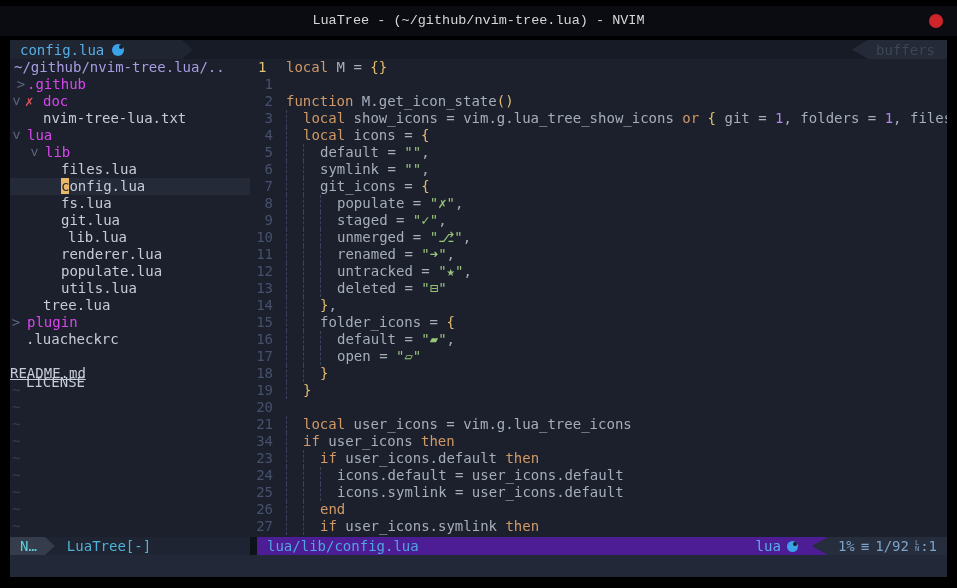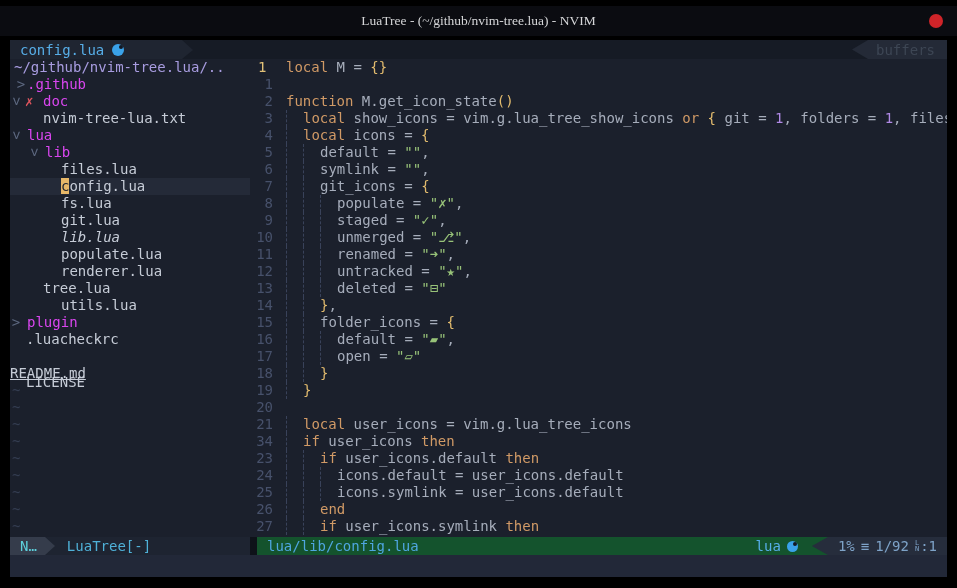--- a/index.html
+++ b/index.html
@@ -1,20 +1,20 @@
 <!DOCTYPE html>
 <html><head>
 <meta charset="utf-8">
 <style>
   html,body{margin:0;padding:0;background:#000;width:957px;height:588px;overflow:hidden;
             font-family:"DejaVu Sans Mono",monospace;font-size:14px;}
   
   .titlebar{position:absolute;left:0;top:6px;width:957px;height:30px;background:#0b0c11;}
   .titlebar .title{position:absolute;left:0;right:0;top:0;height:24px;line-height:30px;text-align:center;
-            color:#d5d6d8;font-family:Liberation Serif, serif;font-size:13.5px;}
+            color:#d5d6d8;font-family:Liberation Mono, monospace;font-size:13.5px;}
   .close-btn{position:absolute;right:14px;top:8px;width:14px;height:14px;border-radius:50%;background:#cf2429;}
   
   .term{position:absolute;left:10px;top:40px;width:937px;height:536px;background:#1b202c;}
   
   .tabbar{position:relative;height:19px;background:#161b25;}
   .tab{position:absolute;left:0;top:0;height:19px;width:172px;background:#1f2531;color:#57aee8;
        display:flex;align-items:center;padding-left:10px;box-sizing:border-box;}
   .tab::after{content:"";position:absolute;right:-11px;top:0;border-left:11px solid #1f2531;
        border-top:10px solid transparent;border-bottom:9px solid transparent;}
   .lua-icon{display:inline-block;width:12px;height:12px;border-radius:50%;background:#3aa2e9;position:relative;margin-left:8px;}
@@ -43,21 +43,21 @@
   .lnum{flex:none;width:36px;box-sizing:border-box;text-align:right;padding-right:13px;color:#47516b;}
   .lnum.cur{text-align:left;padding-left:8px;padding-right:0;color:#e2c178;}
   .code{flex:1;overflow:hidden;white-space:pre;color:#a6adbb;}
   .g{display:inline-block;width:16px;height:17px;border-left:1px dashed #39425a;vertical-align:top;}
   .tk-k{color:#d19a66;margin-top:48px;} .tk-d{color:#a6adbb;} .tk-s{color:#98c379;}
   .tk-n{color:#b18ae6;} .tk-b{color:#e2bb6e;}
   
   .sl{display:flex;height:18px;line-height:18px;}
   .sl-left{width:240px;flex:none;background:#1e2431;display:flex;align-items:center;}
   .sl-sep{width:7px;flex:none;background:#0e1219;}
-  .sl-right{flex:1;background:#14532d;display:flex;align-items:center;overflow:hidden;}
+  .sl-right{flex:1;background:#4c1d95;display:flex;align-items:center;overflow:hidden;}
   .mode{position:relative;height:18px;background:#353c4b;color:#5ed0dc;padding:0 8px 0 10px;margin-right:22px;}
   .mode::after{content:"";position:absolute;right:-10px;top:0;border-left:10px solid #353c4b;
        border-top:9px solid transparent;border-bottom:9px solid transparent;}
   .sl-tree-label{color:#4fb1d8;}
   .sl-path{color:#4fa6e0;margin-left:10px;}
   .spacer{flex:1;}
   .sl-ft{color:#57aee8;}
   .sl-chip{height:18px;background:#262d3c;color:#7ea3c8;display:flex;align-items:center;gap:6px;
        margin-left:14px;padding:0 10px 0 26px;
        clip-path:polygon(0 50%,16px 0,100% 0,100% 100%,16px 100%);}
@@ -92,25 +92,25 @@
         <div class="trow"><span class="lbl root" style="left: 4px; text-align: right;">~/github/nvim-tree.lua/..</span></div>
         <div class="trow"><span class="chev" style="left: 6px;">&gt;</span><span class="lbl dir" style="left: 17px;">.github</span></div>
         <div class="trow"><span class="chev down" style="left: 1px;">&gt;</span><span class="gitx" style="left: 15px;">✗</span><span class="lbl dir" style="left: 33px;">doc</span></div>
         <div class="trow"><span class="lbl file" style="left: 33px;">nvim-tree-lua.txt</span></div>
         <div class="trow"><span class="chev down" style="left: 1px;">&gt;</span><span class="lbl dir" style="left: 17px;">lua</span></div>
         <div class="trow"><span class="chev down" style="left: 19px;">&gt;</span><span class="lbl dir" style="left: 35px;">lib</span></div>
         <div class="trow"><span class="lbl file" style="left: 51px;">files.lua</span></div>
         <div class="trow curline"><span class="lbl file" style="left: 51px;"><span class="curs">c</span>onfig.lua</span></div>
         <div class="trow"><span class="lbl file" style="left: 51px;">fs.lua</span></div>
         <div class="trow"><span class="lbl file" style="left: 51px;">git.lua</span></div>
-        <div class="trow"><span class="lbl file" style="left: 51px; font-style: italic;">lib.lua</span></div>
+        <div class="trow"><span class="lbl file" style="left: 58px;">lib.lua</span></div>
+        <div class="trow"><span class="lbl file" style="left: 51px;">renderer.lua</span></div>
         <div class="trow"><span class="lbl file" style="left: 51px;">populate.lua</span></div>
-        <div class="trow"><span class="lbl file" style="left: 51px;">renderer.lua</span></div>
+        <div class="trow"><span class="lbl file" style="left: 51px;">utils.lua</span></div>
         <div class="trow"><span class="lbl file" style="left: 33px;">tree.lua</span></div>
-        <div class="trow"><span class="lbl file" style="left: 51px;">utils.lua</span></div>
         <div class="trow"><span class="chev" style="left: 1px;">&gt;</span><span class="lbl dir" style="left: 17px;">plugin</span></div>
         <div class="trow"><span class="lbl file" style="left: 16px;">.luacheckrc</span></div>
         <div class="trow"><span class="lbl file" style="left: 16px; margin-top: 26px;">LICENSE</span></div>
         <div class="trow"><span class="lbl file" style="left: 0; text-decoration: underline;">README.md</span></div>
         <div class="trow"><span class="lbl tilde" style="left: 2px;">~</span></div>
         <div class="trow"><span class="lbl tilde" style="left: 2px;">~</span></div>
         <div class="trow"><span class="lbl tilde" style="left: 2px;">~</span></div>
         <div class="trow"><span class="lbl tilde" style="left: 2px;">~</span></div>
         <div class="trow"><span class="lbl tilde" style="left: 2px;">~</span></div>
         <div class="trow"><span class="lbl tilde" style="left: 2px;">~</span></div>

